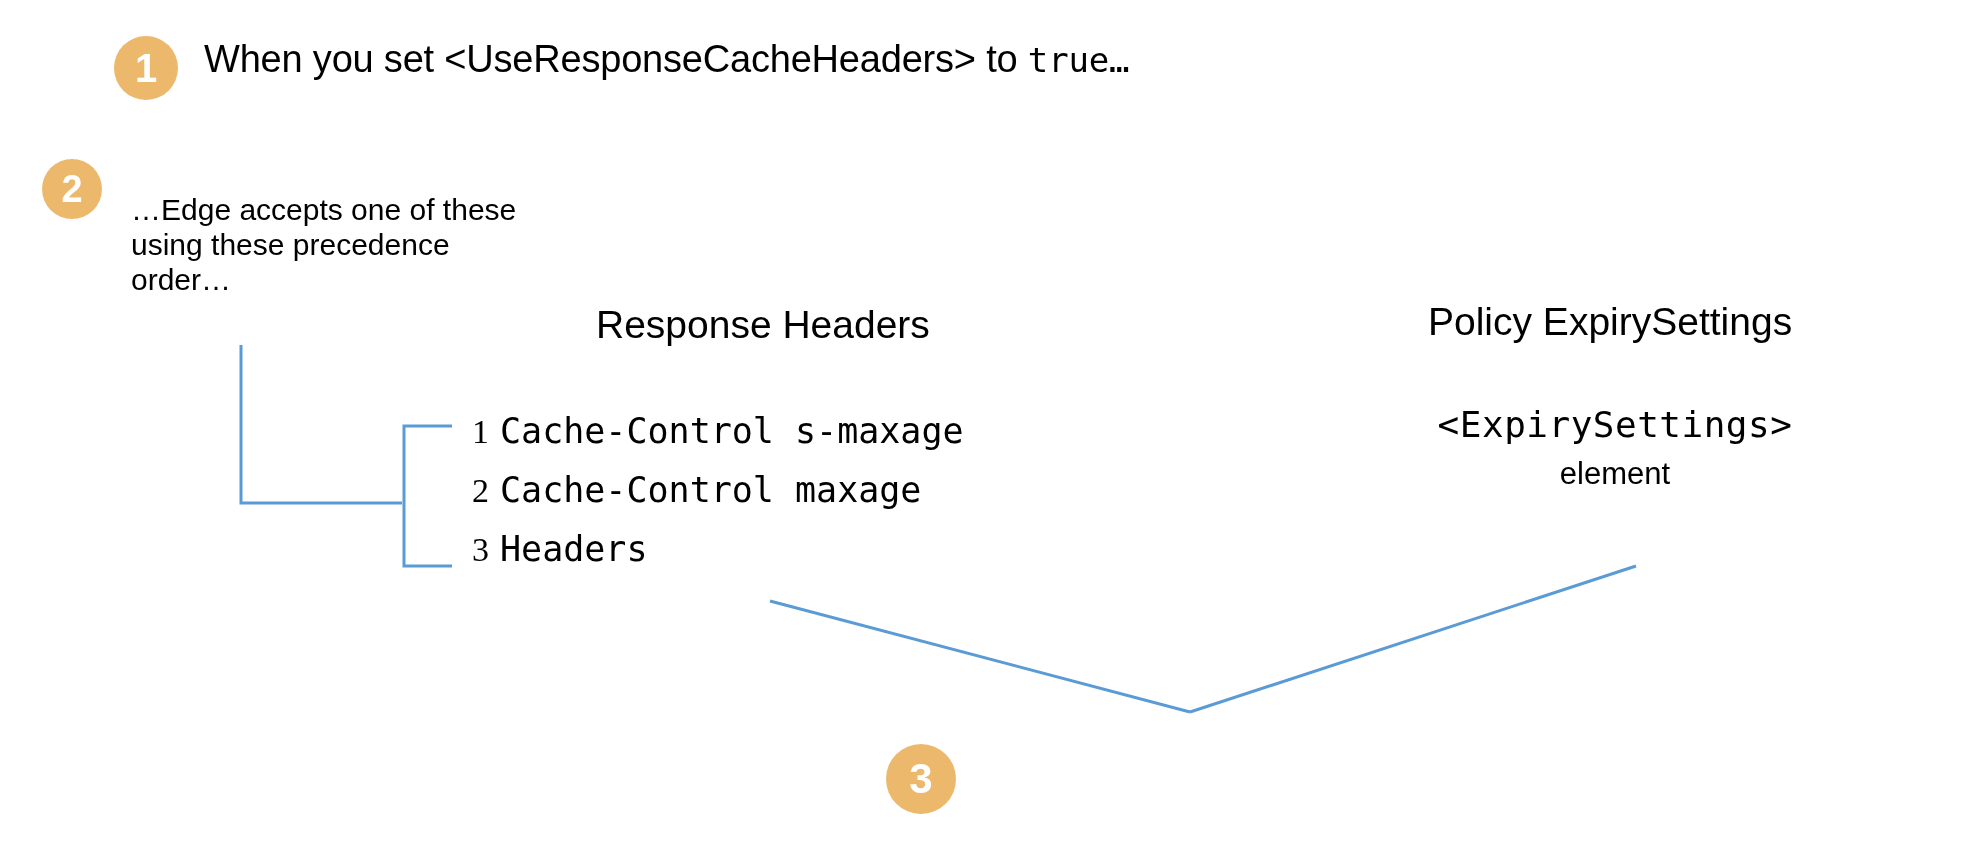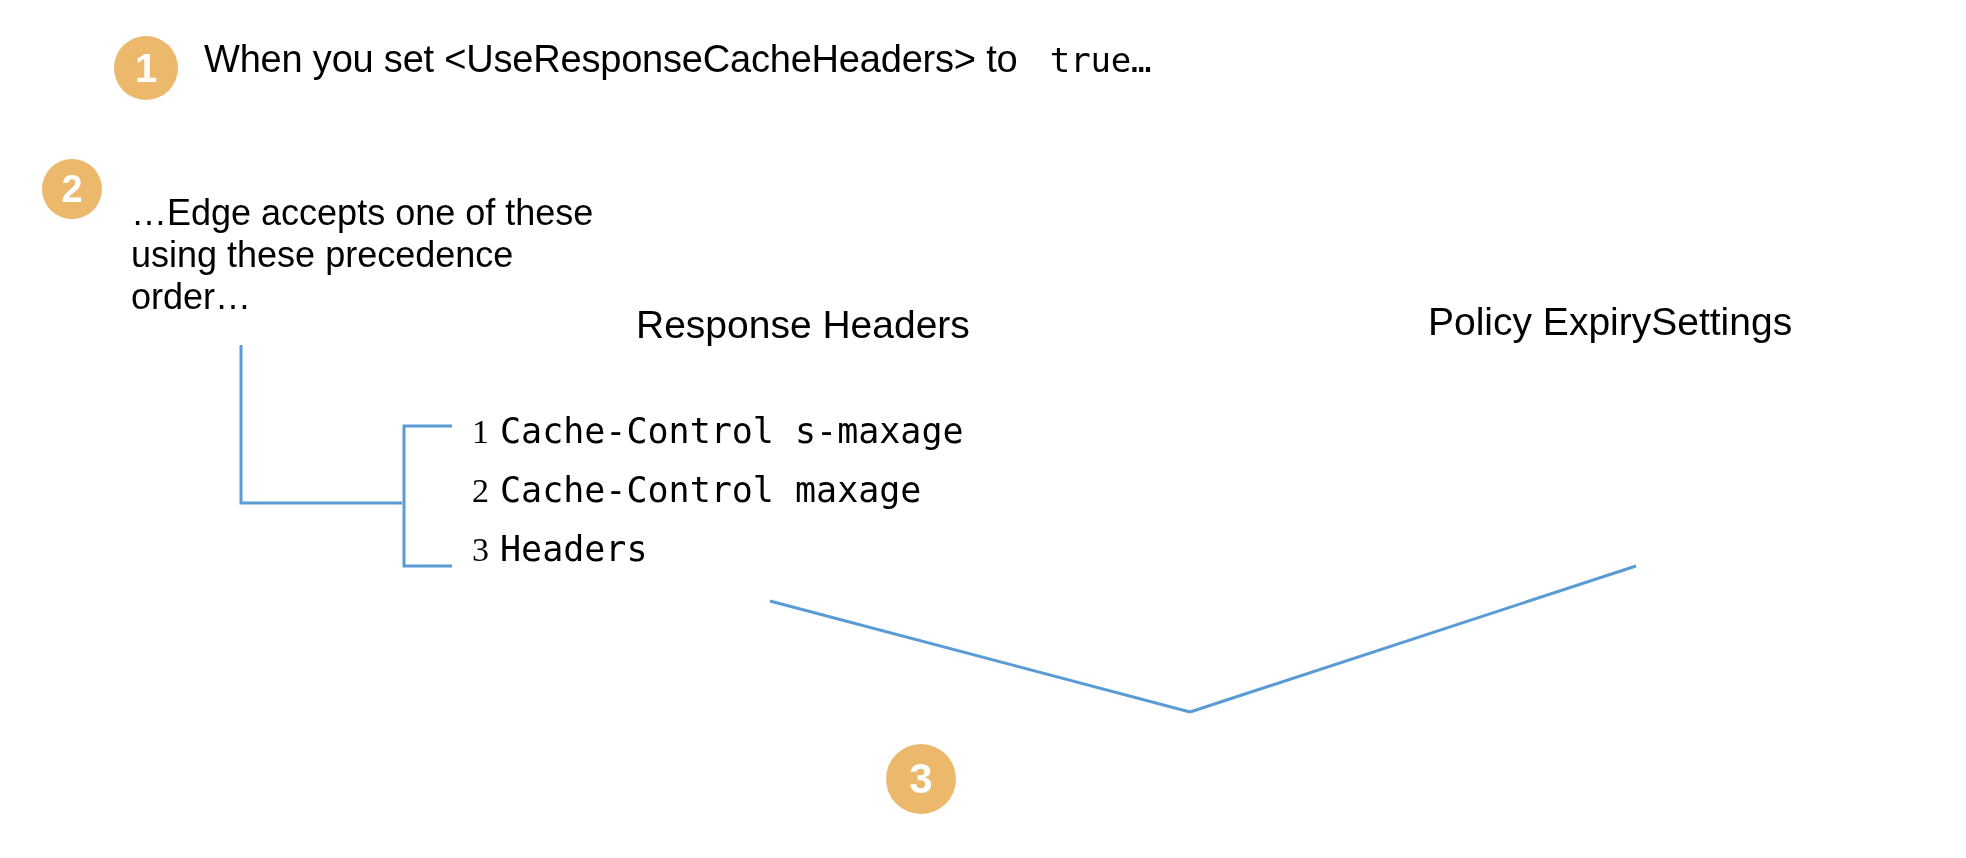--- a/index.html
+++ b/index.html
@@ -63,42 +63,41 @@
     position: absolute;
     left: 204px;
     top: 38px;
     font-size: 38px;
     white-space: nowrap;
     letter-spacing: -0.2px;
   }
   .mono {
     font-family: "DejaVu Sans Mono", "Liberation Mono", monospace;
   }
-  #step1-text .mono { font-size: 34px; margin-left: 22px; }
+  #step1-text .mono { font-size: 34px; }
 
   
   #step2-text {
     position: absolute;
     left: 131px;
     top: 192px;
-    font-size: 36px;
+    font-size: 30px;
     line-height: 1.17;
     width: 480px;
   }
 
   
   .col-heading {
     position: absolute;
     font-size: 39px;
     white-space: nowrap;
   }
   #heading-response {
     left: 596px;
     top: 303px;
-    margin-left: 40px;
   }
   #heading-policy {
     left: 1428px;
     top: 300px;
   }
 
   
   #precedence-list {
     position: absolute;
     left: 472px;
@@ -195,16 +194,20 @@
       <span class="item-text">Cache-Control maxage</span>
     </li>
     <li>
       <span class="item-num">3</span>
       <span class="item-text">Headers</span>
     </li>
   </ul>
 
   <div class="col-heading" id="heading-policy">Policy ExpirySettings</div>
 
+  <div id="policy-element">
+    <span class="policy-tag">&lt;ExpirySettings&gt;</span>
+    <span class="policy-word">element</span>
+  </div>
 
   <div class="badge" id="badge-3">3</div>
 
 </div>
 
 </body></html>

